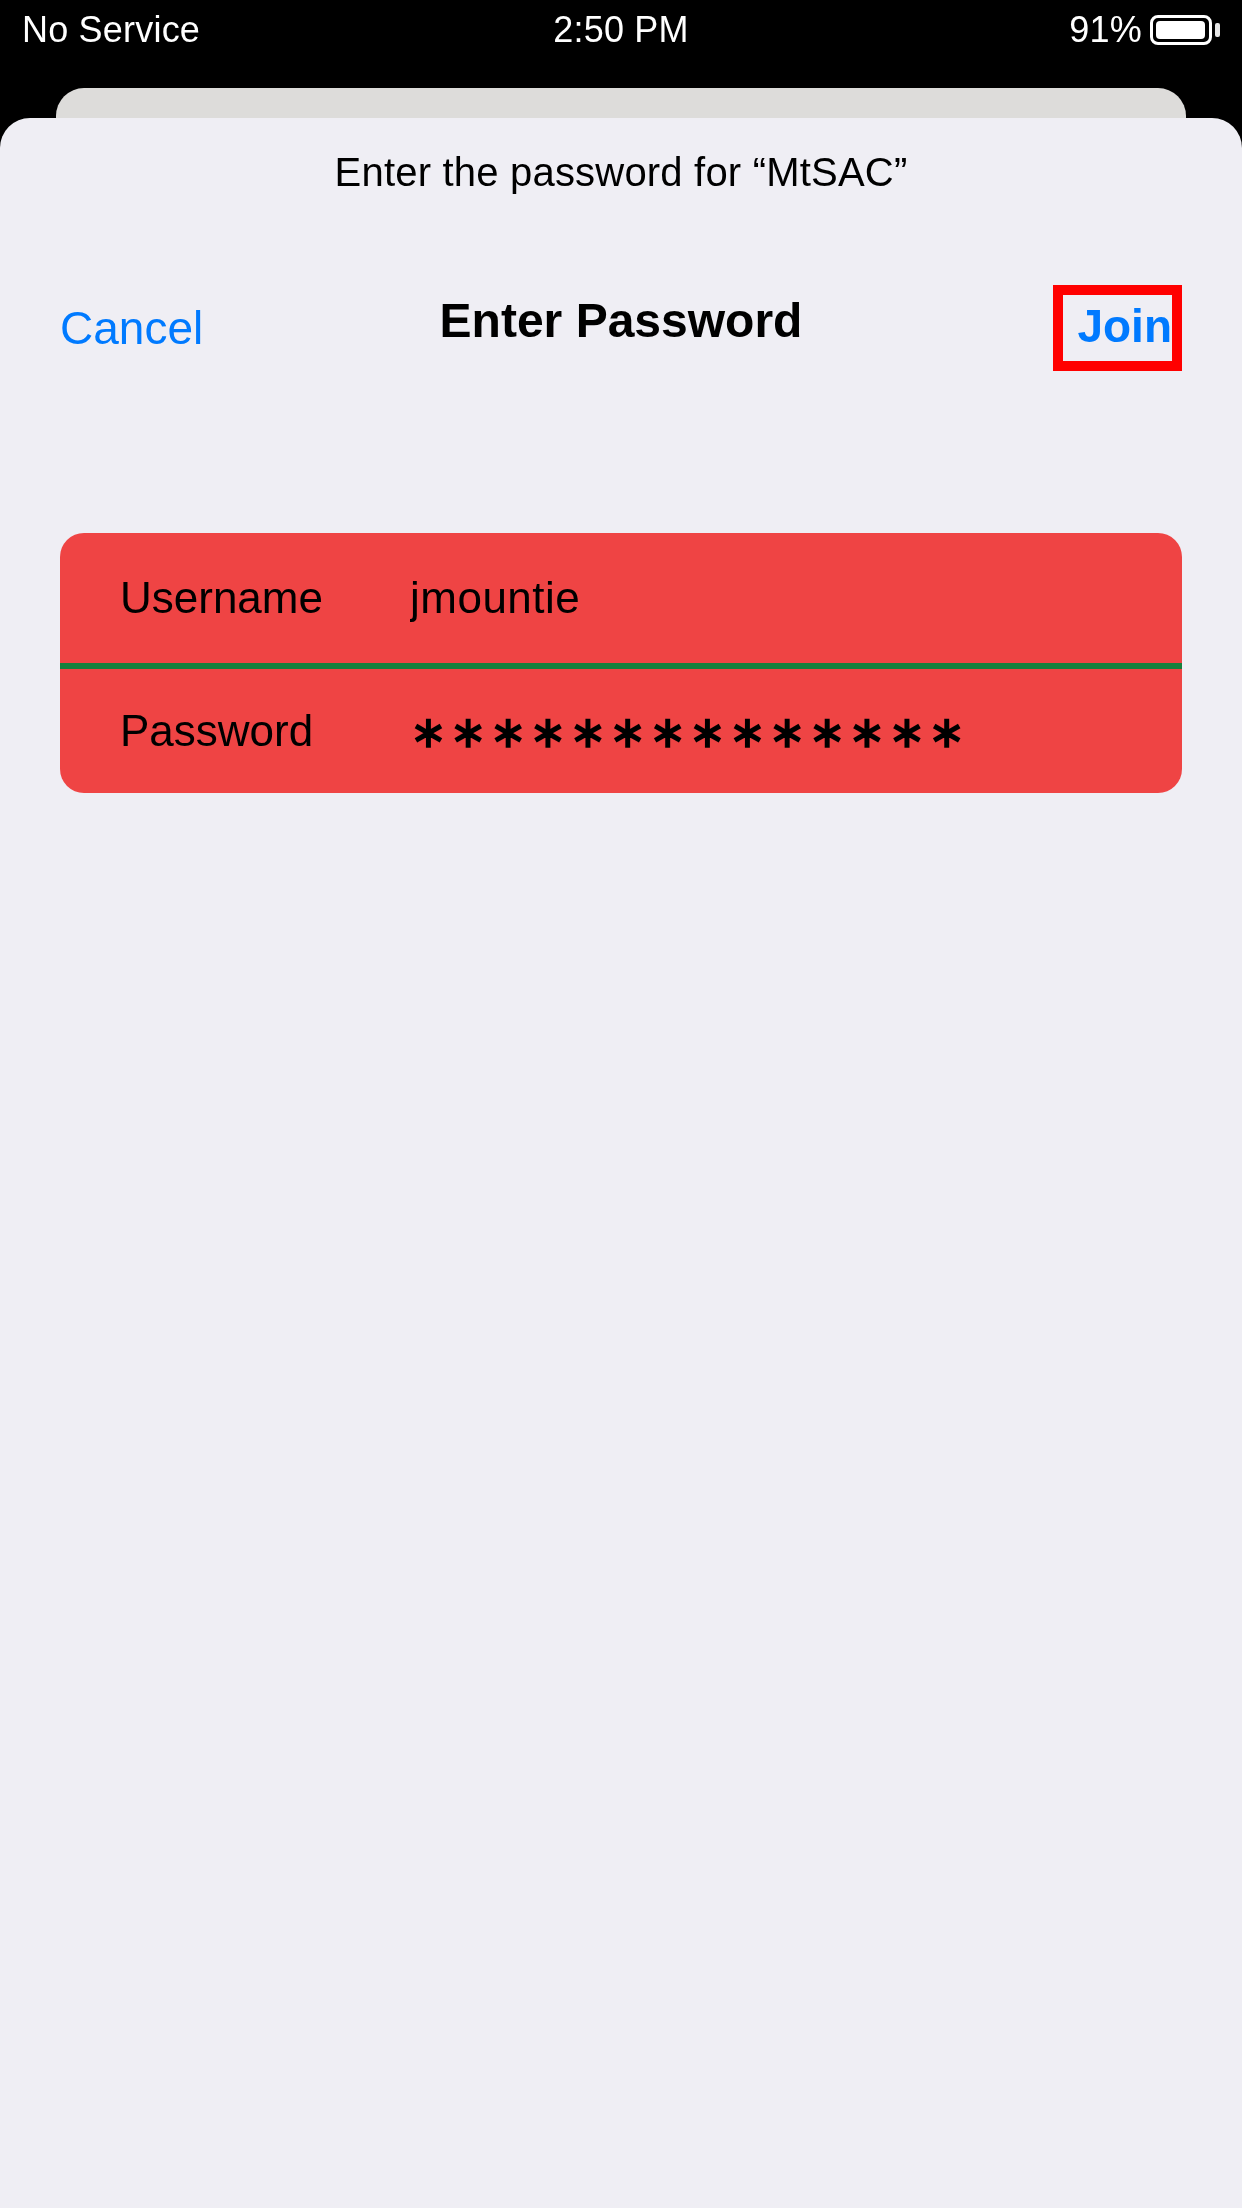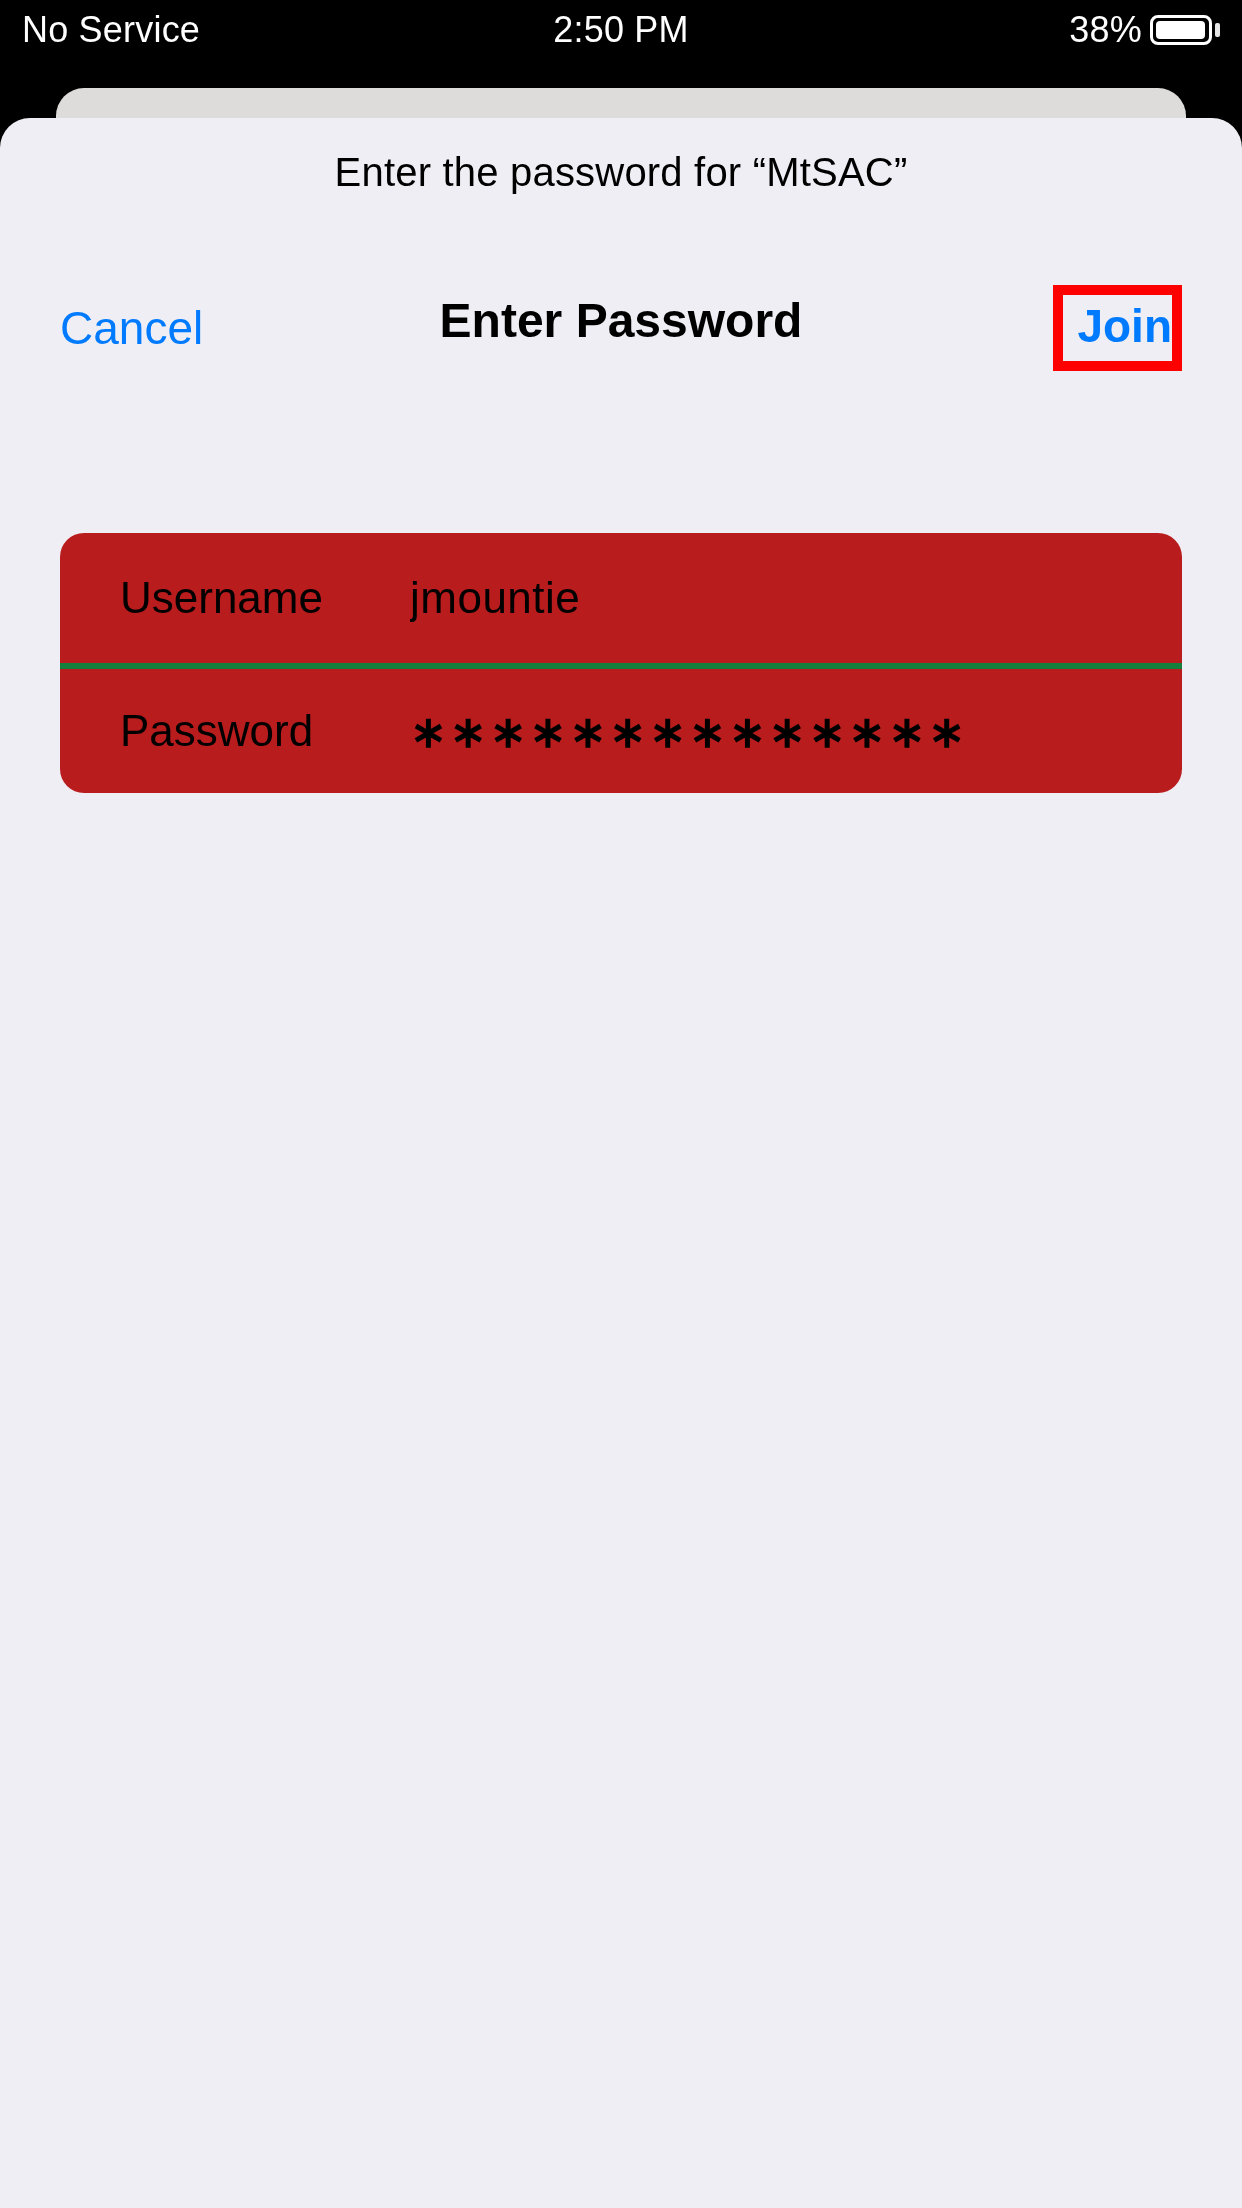--- a/index.html
+++ b/index.html
@@ -112,21 +112,21 @@
       border: 10px solid #ff0000;
       padding: 4px 0 8px 14px;
       display: inline-flex;
       align-items: center;
       justify-content: center;
       line-height: 1;
     }
     
     .card {
       margin: 162px 60px 0 60px;
-      background: #b91c1c;
+      background: #ef4444;
       border-radius: 24px;
       overflow: hidden;
     }
     .row {
       display: flex;
       align-items: center;
       height: 130px;
       padding: 0 60px;
     }
     .row + .row { border-top: 6px solid #15803d; }
@@ -147,21 +147,21 @@
     }
     .pwd { letter-spacing: 3px; font-weight: 700; }
   </style>
 </head>
 <body>
 
 <div class="status-bar">
   <div class="status-left">No Service</div>
   <div class="status-center">2:50 PM</div>
   <div class="status-right">
-    <span>38%</span>
+    <span>91%</span>
     <span class="battery-icon">
       <span class="body">
           <span class="fill"></span>
         </span>
       <span class="tip"></span>
     </span>
   </div>
 </div>
 
 <div class="backdrop-card"></div>

